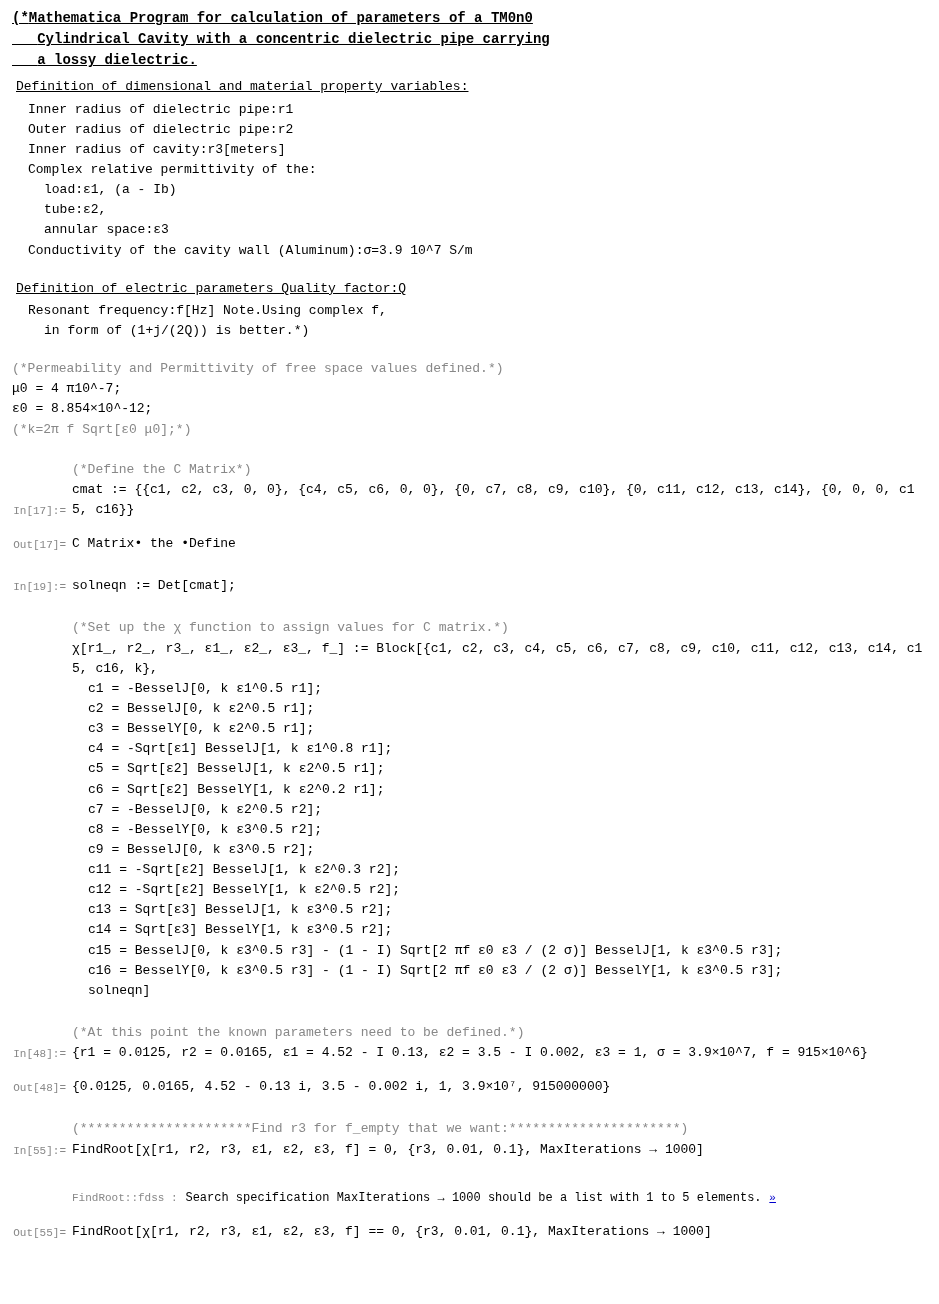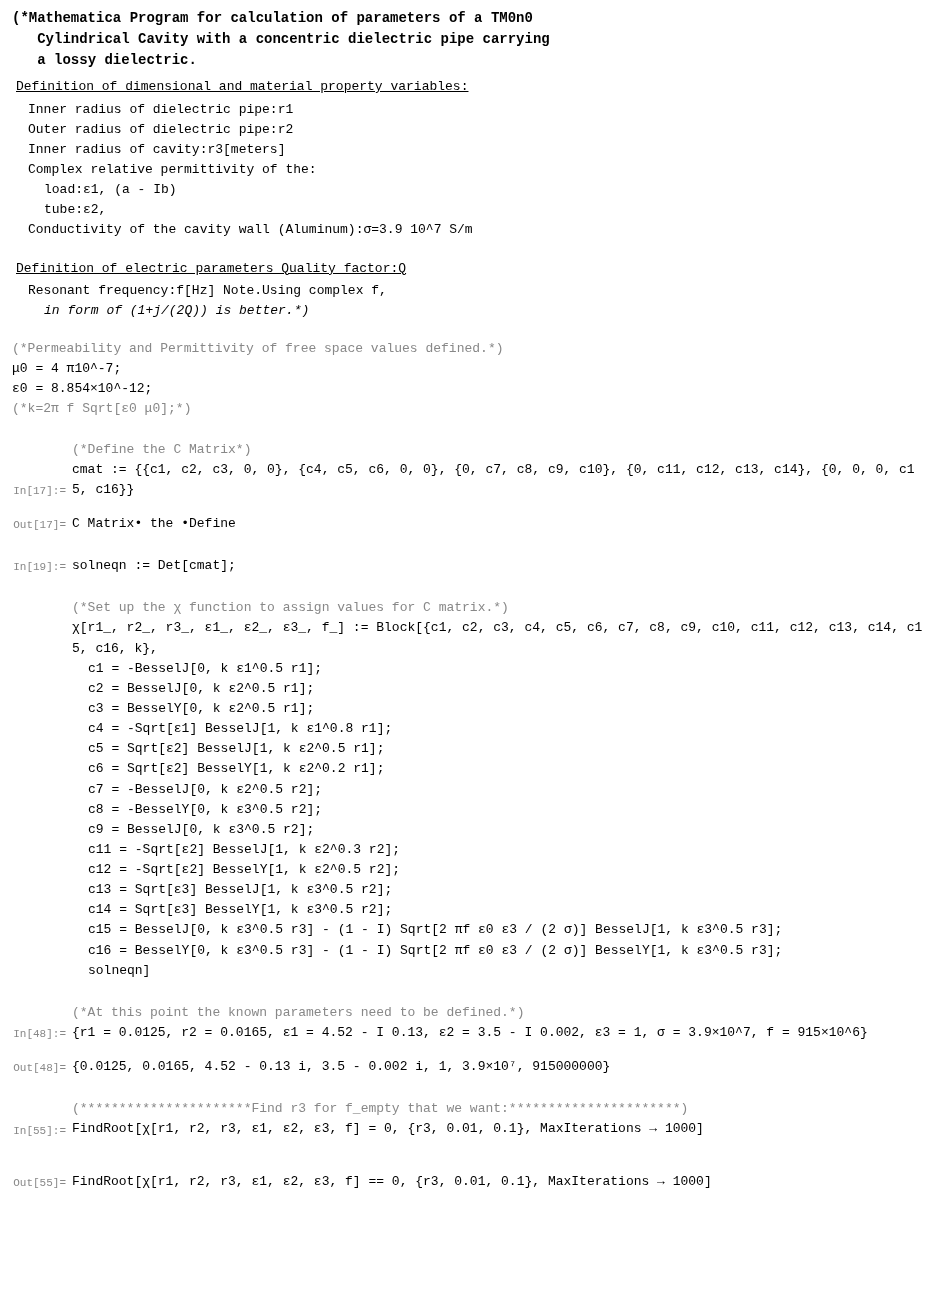--- a/index.html
+++ b/index.html
@@ -17,21 +17,21 @@
     .header-comment {
       font-weight: bold;
       color: #000;
       font-size: 14px;
       line-height: 1.5;
     }
     .section-title {
       text-decoration: underline;
     }
     .indent1 { padding-left: 16px; }
-    .indent2 { padding-left: 32px; font-style: italic; }
+    .indent2 { padding-left: 32px; }
     .code-block { line-height: 1.55; }
     .row {
       display: flex;
       align-items: flex-end;
       margin: 2px 0;
     }
     .label-col {
       min-width: 60px;
       text-align: right;
       padding-right: 6px;
@@ -47,39 +47,40 @@
     .error-link { color: #00c; text-decoration: underline; cursor: pointer; }
     .small-arrow { font-size: 11px; }
     .spacer { height: 10px; }
     .spacer-lg { height: 18px; }
   </style>
 </head>
 <body>
 
 <div class="code-block">
 
-  <div style="margin-bottom:6px;">
+  <div style="margin-bottom:6px;text-decoration:underline;">
     <span class="header-comment">
       (*<span>Mathematica Program for calculation of parameters of a TM0n0</span><br>
       &nbsp;&nbsp;&nbsp;<span>Cylindrical Cavity with a concentric dielectric pipe carrying</span><br>
       &nbsp;&nbsp;&nbsp;<span>a lossy dielectric.</span>
     </span>
   </div>
 
   <div style="margin-left:4px; margin-bottom:2px;">
     <span class="section-title">Definition of dimensional and material property variables:</span>
   </div>
 
   <div class="indent1">
     <div>Inner radius of dielectric pipe:r1</div>
     <div>Outer radius of dielectric pipe:r2</div>
     <div>Inner radius of cavity:r3[meters]</div>
     <div>Complex relative permittivity of the:</div>
     <div class="indent1">load:ε1, (a - Ib)</div>
     <div class="indent1">tube:ε2,</div>
+    <div class="indent1">annular space:ε3</div>
     <div>Conductivity of the cavity wall (Aluminum):σ=3.9 10^7 S/m</div>
   </div>
 
   <div class="spacer-lg"></div>
 
   <div style="margin-left:4px; margin-bottom:2px;">
     <span class="section-title">Definition of electric parameters Quality factor:Q</span>
   </div>
 
   <div class="indent1">Resonant frequency:f[Hz] Note.Using complex f,</div>
@@ -171,20 +172,28 @@
   <div class="row">
     <div class="label-col">In[55]:=</div>
     <div class="content-col">
       <div class="comment">(**********************Find r3 for f_empty that we want:**********************)</div>
       <div style="word-break:break-all;">FindRoot[χ[r1, r2, r3, ε1, ε2, ε3, f] = 0, {r3, 0.01, 0.1}, MaxIterations → 1000]</div>
     </div>
   </div>
 
   <div class="spacer-lg"></div>
 
+  <div class="row" style="margin-top: 8px;">
+    <div class="label-col"></div>
+    <div class="content-col">
+      <span class="error-label">FindRoot::fdss :</span>
+      <span style="font-size:12px; color:#000;">Search specification MaxIterations → 1000 should be a list with 1 to 5 elements.</span>
+      <span class="error-link small-arrow">»</span>
+    </div>
+  </div>
 
   <div class="spacer"></div>
 
   <div class="row">
     <div class="label-col">Out[55]=</div>
     <div class="content-col" style="word-break:break-all;">FindRoot[χ[r1, r2, r3, ε1, ε2, ε3, f] == 0, {r3, 0.01, 0.1}, MaxIterations → 1000]</div>
   </div>
 
 </div>
 

